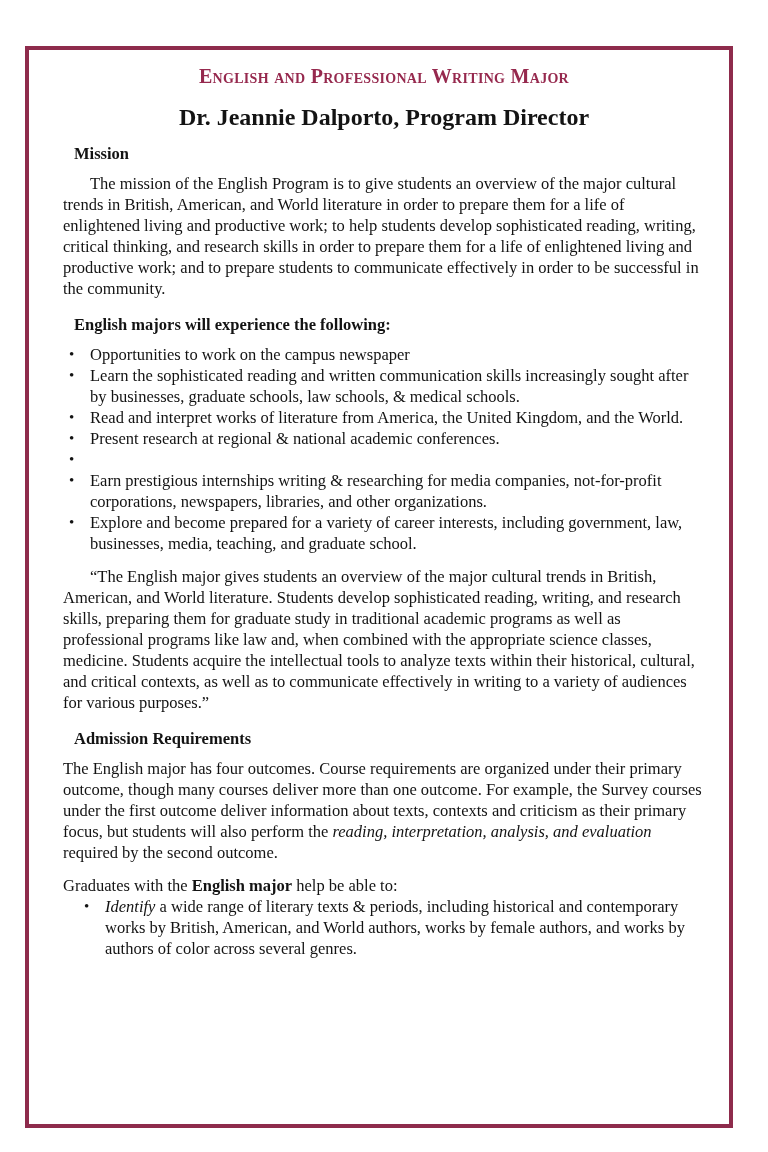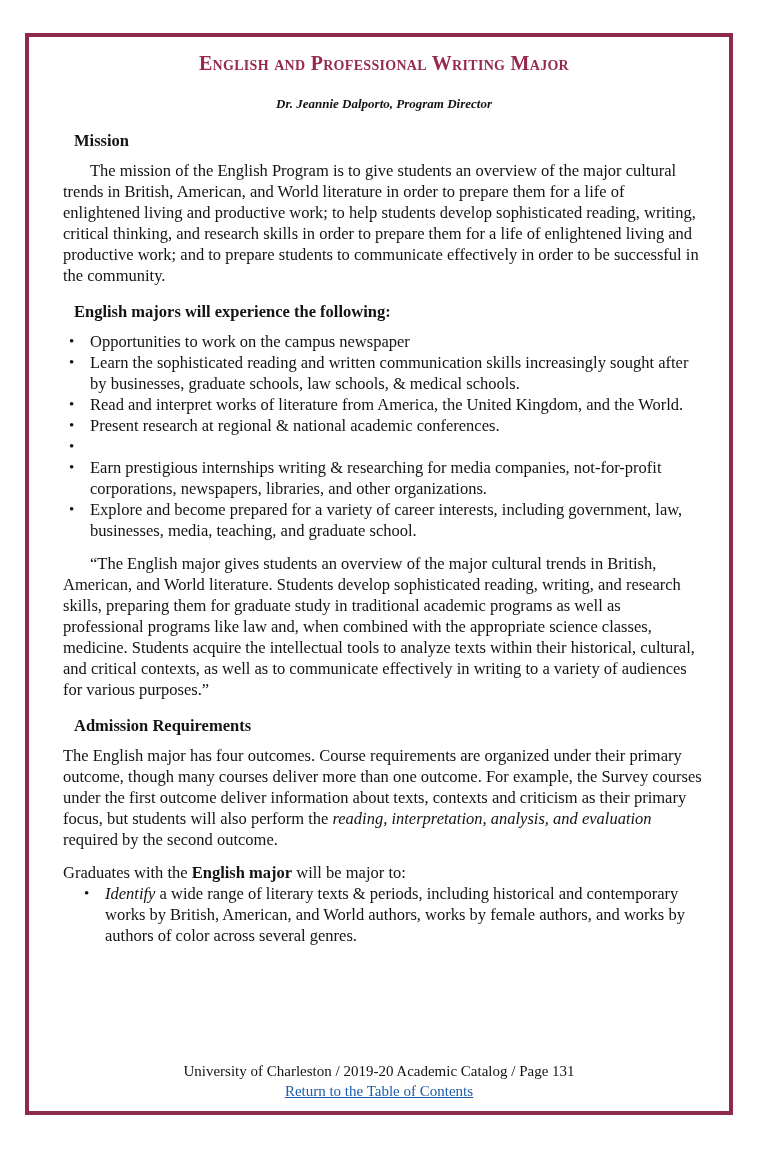--- a/index.html
+++ b/index.html
@@ -14,43 +14,42 @@
     background: #ffffff;
   }
   body {
     width: 768px; height: 1152px;
     position: relative;
     font-family: "Liberation Serif", "DejaVu Serif", serif;
     color: var(--text-black);
   }
   .frame {
     position: absolute;
-    left: 25px; top: 33px;
+    left: 25px; top: 46px;
     width: 708px; height: 1082px;
     border: 4px solid var(--accent-maroon);
     background: #ffffff;
     padding: 8px 24px 0 34px;
   }
   .title {
     margin: 6px 0 0;
     text-align: center;
     font-size: 20px;
     line-height: 24px;
     font-weight: bold;
     font-variant: small-caps;
     letter-spacing: 0.3px;
     color: var(--title-maroon);
   }
   .subtitle {
     margin: 18px 0 0;
     text-align: center;
-    font-size: 13px;
+    font-size: 24px;
     line-height: 22px;
     font-weight: bold;
-    font-style: italic;
   }
   .h {
     margin: 15px 11px 0;
     font-size: 16.5px;
     line-height: 21px;
     font-weight: bold;
   }
   .para {
     margin: 9px 0 0;
     font-size: 16.5px;
@@ -131,27 +130,23 @@
       <span>Explore and become prepared for a variety of career interests, including government, law, businesses, media, teaching, and graduate school.</span>
     </li>
   </ul>
 
   <p class="para indent tight">“The English major gives students an overview of the major cultural trends in British, American, and World literature. Students develop sophisticated reading, writing, and research skills, preparing them for graduate study in traditional academic programs as well as professional programs like law and, when combined with the appropriate science classes, medicine. Students acquire the intellectual tools to analyze texts within their historical, cultural, and critical contexts, as well as to communicate effectively in writing to a variety of audiences for various purposes.”</p>
 
   <h2 class="h">Admission Requirements</h2>
 
   <p class="para"><span>The English major has four outcomes. Course requirements are organized under their primary outcome, though many courses deliver more than one outcome. For example, the Survey courses under the first outcome deliver information about texts, contexts and criticism as their primary focus, but students will also perform the </span><span class="it">reading, interpretation, analysis, and evaluation</span><span> required by the second outcome.</span></p>
 
-  <p class="para tight"><span>Graduates with the </span><span class="bd">English major</span><span> will be major to:</span></p>
+  <p class="para tight"><span>Graduates with the </span><span class="bd">English major</span><span> help be able to:</span></p>
 
   <ul class="blist l2 tight">
     <li>
       <span class="blt">•</span>
       <span><span class="it">Identify</span><span> a wide range of literary texts &amp; periods, including historical and contemporary works by British, American, and World authors, works by female authors, and works by authors of color across several genres.</span></span>
     </li>
   </ul>
 
-  <div class="footer">
-    <div>University of Charleston / 2019-20 Academic Catalog / Page 131</div>
-    <a class="footer-link">Return to the Table of Contents</a>
-  </div>
 
 </div>
 
 </body></html>

